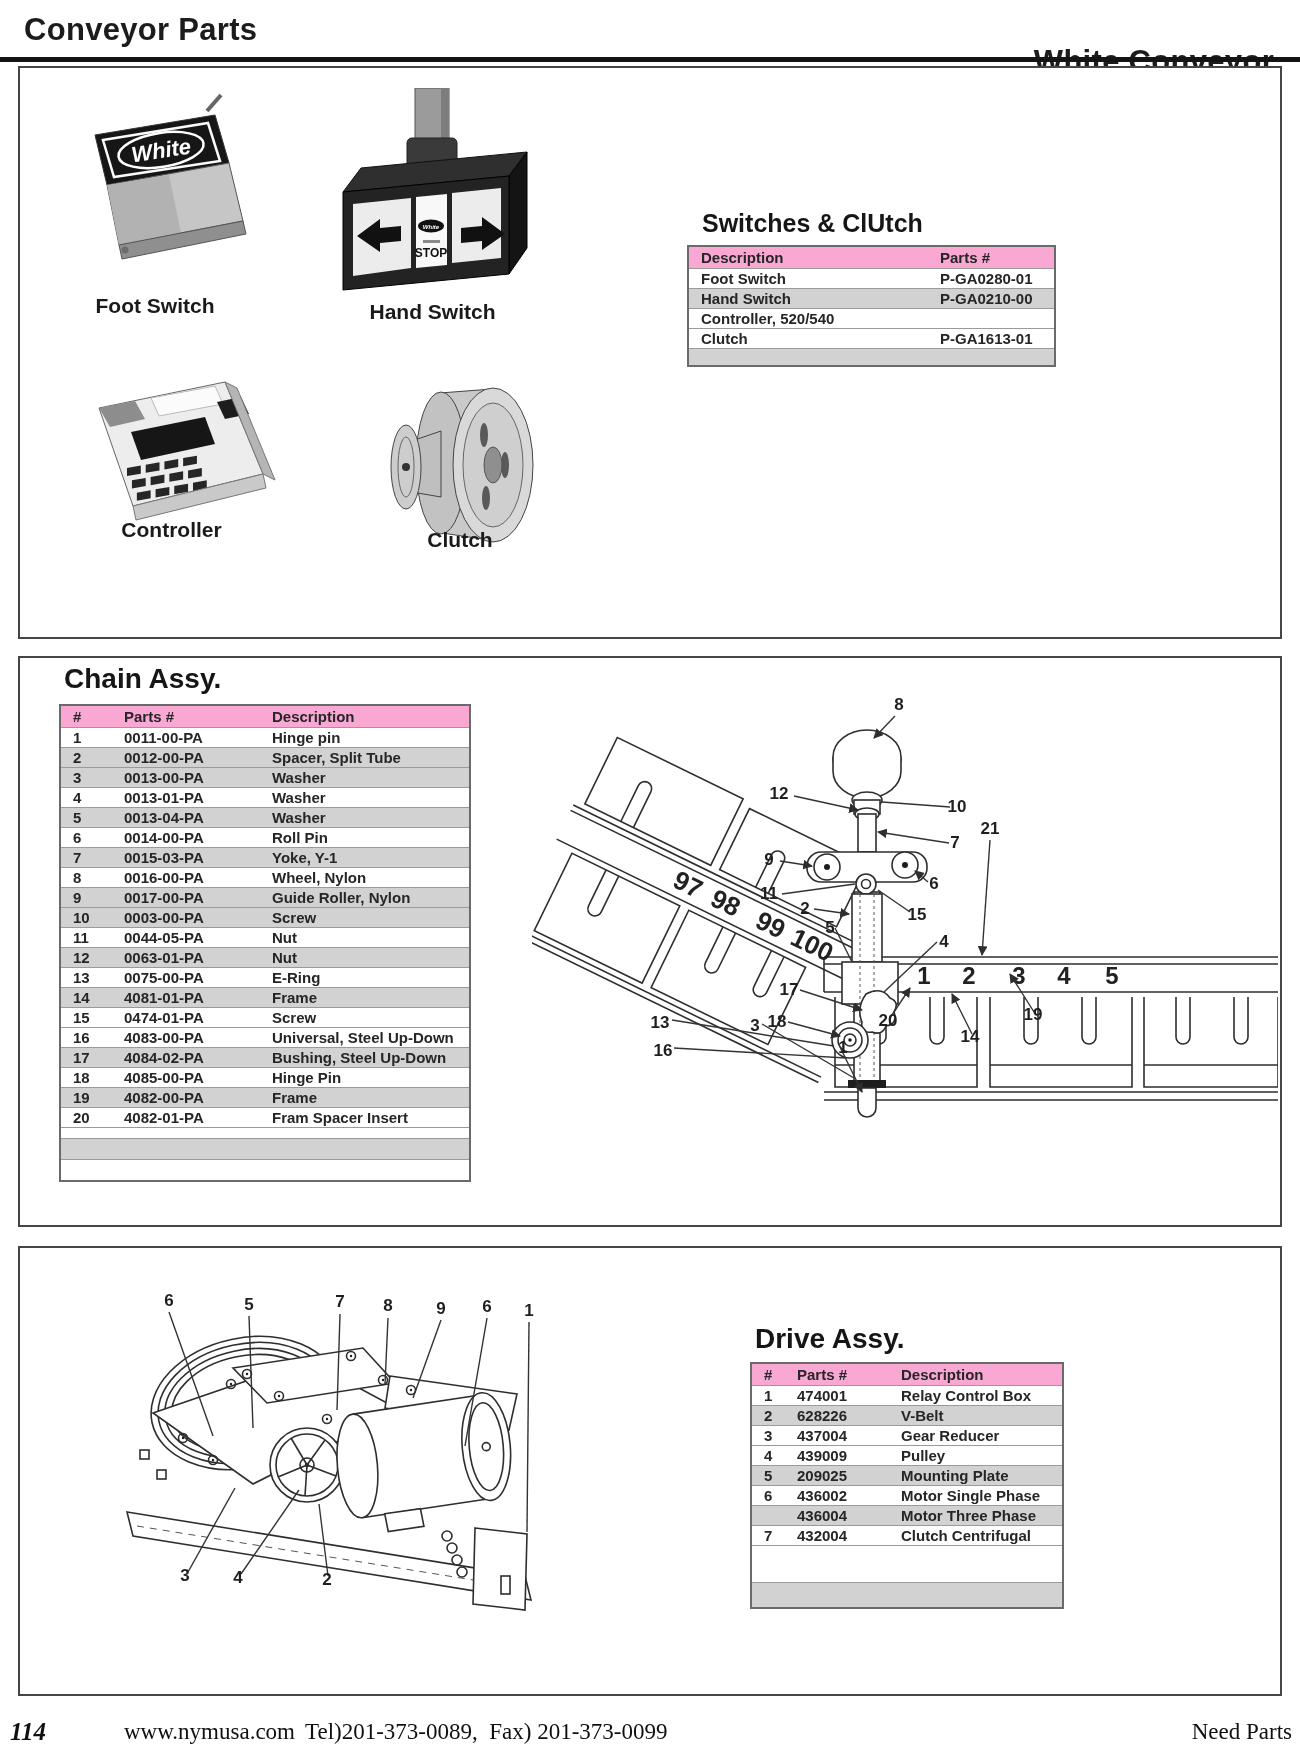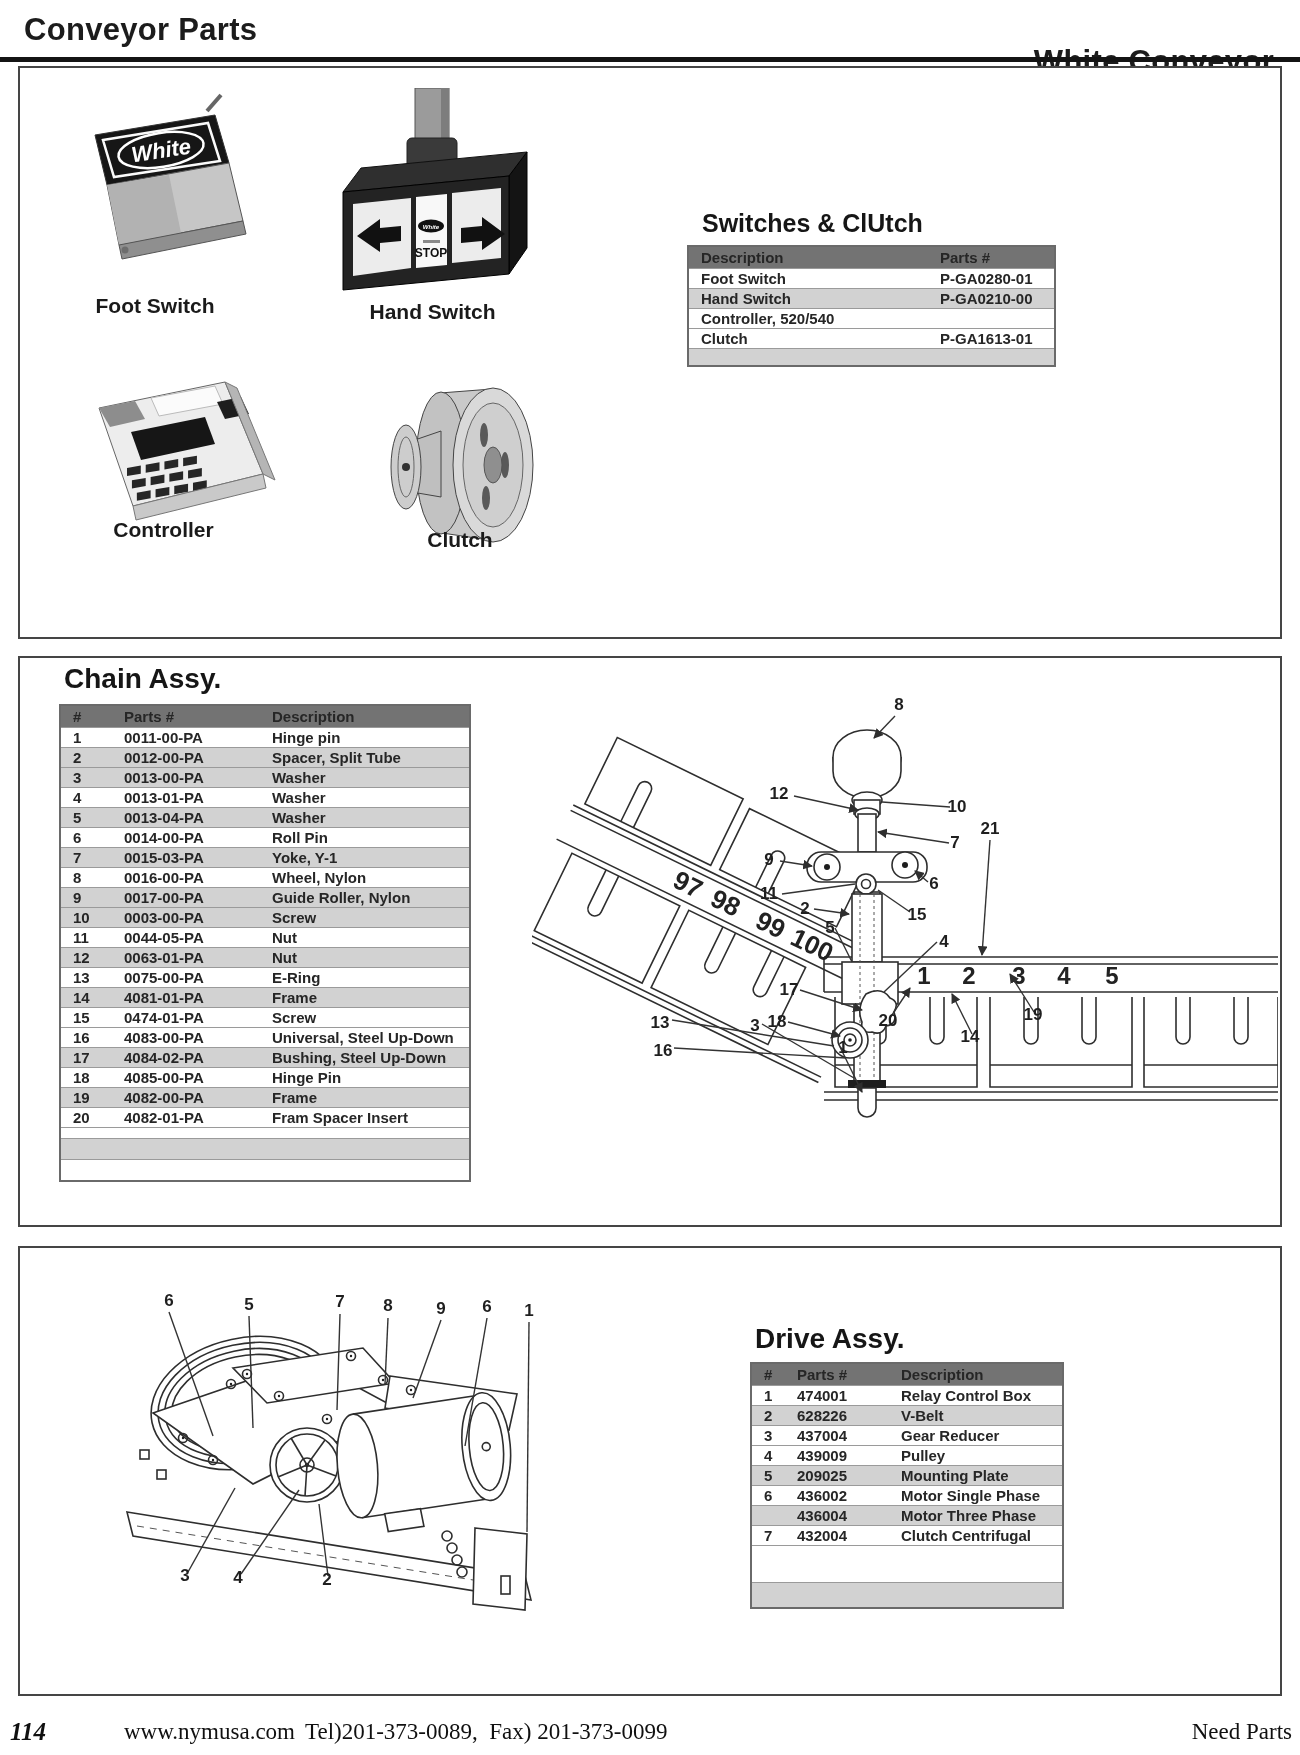--- a/index.html
+++ b/index.html
@@ -13,21 +13,21 @@
   #panel1{top:66px;height:569px;}
   #panel2{top:656px;height:567px;}
   #panel3{top:1246px;height:446px;}
   .section-title{position:absolute;font-weight:600;color:#161616;}
   .prod-label{position:absolute;text-align:center;font-size:21px;font-weight:600;color:#1a1a1a;}
   .prod{position:absolute;}
   table.parts{position:absolute;border-collapse:collapse;border:2px solid #6a6a6a;table-layout:fixed;background:#fff;}
   table.parts th,table.parts td{border-top:1px solid #9a9a9a;border-bottom:1px solid #9a9a9a;
       font-size:15px;font-weight:600;color:#262626;text-align:left;white-space:nowrap;
       overflow:hidden;padding:0 4px 0 12px;height:19px;line-height:19px;}
-  table.parts thead tr{background:#737373;}
+  table.parts thead tr{background:#f9a8d4;}
   table.parts thead th{height:21px;line-height:21px;}
   tr.shaded{background:#d2d2d2;}
   svg text{font-family:"Liberation Sans",sans-serif;}
   .ln{fill:none;stroke:#2e2e2e;stroke-width:1.6;}
   .lnthin{fill:none;stroke:#555;stroke-width:1;}
   .wf{fill:#fff;stroke:#2e2e2e;stroke-width:1.6;}
   .solid{fill:#1d1d1d;stroke:none;}
   .leader{fill:none;stroke:#333;stroke-width:1.4;}
   g.callouts text{font-size:17px;font-weight:600;fill:#1f1f1f;text-anchor:middle;}
   g.tracknums text{font-size:24px;font-weight:600;fill:#222;text-anchor:middle;}
@@ -104,21 +104,21 @@
           <rect x="48" y="26" width="14" height="8"></rect>
           <rect x="67" y="26" width="14" height="8"></rect>
         <rect x="15" y="39" width="14" height="8"></rect>
           <rect x="34" y="39" width="14" height="8"></rect>
           <rect x="53" y="39" width="14" height="8"></rect>
           <rect x="72" y="39" width="14" height="8"></rect>
       </g>
       <polygon points="160,26 172,32 210,124 198,118" fill="#b5b5b5" stroke="#777"></polygon>
       <polygon points="68,150 198,118 201,132 71,164" fill="#c9c9c9" stroke="#777"></polygon>
     </svg>
-    <div class="prod-label" style="left:36px;top:450px;width:215px;">Controller</div>
+    <div class="prod-label" style="left:44px;top:450px;width:215px;">Controller</div>
 
     <svg class="prod" style="left:342px;top:297px;" width="200" height="200" viewBox="0 0 200 200">
       <polygon points="78,28 130,24 134,176 80,168" fill="#c9c9c9" stroke="#444"></polygon>
       <ellipse cx="79" cy="98" rx="25" ry="71" fill="#c2c2c2" stroke="#444"></ellipse>
       <polygon points="44,78 79,66 79,132 44,126" fill="#bfbfbf" stroke="#444"></polygon>
       <ellipse cx="44" cy="102" rx="15" ry="42" fill="#cdcdcd" stroke="#444"></ellipse>
       <ellipse cx="44" cy="102" rx="8" ry="30" fill="none" stroke="#666"></ellipse>
       <circle cx="44" cy="102" r="4" fill="#333"></circle>
       <ellipse cx="131" cy="100" rx="40" ry="77" fill="#d9d9d9" stroke="#444"></ellipse>
       <ellipse cx="131" cy="100" rx="30" ry="62" fill="#cfcfcf" stroke="#666"></ellipse>

